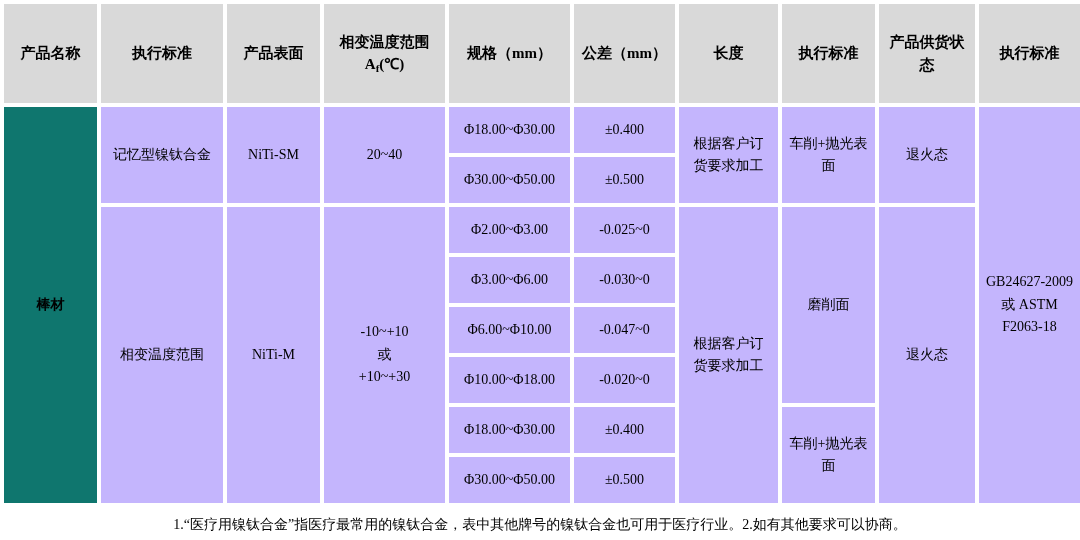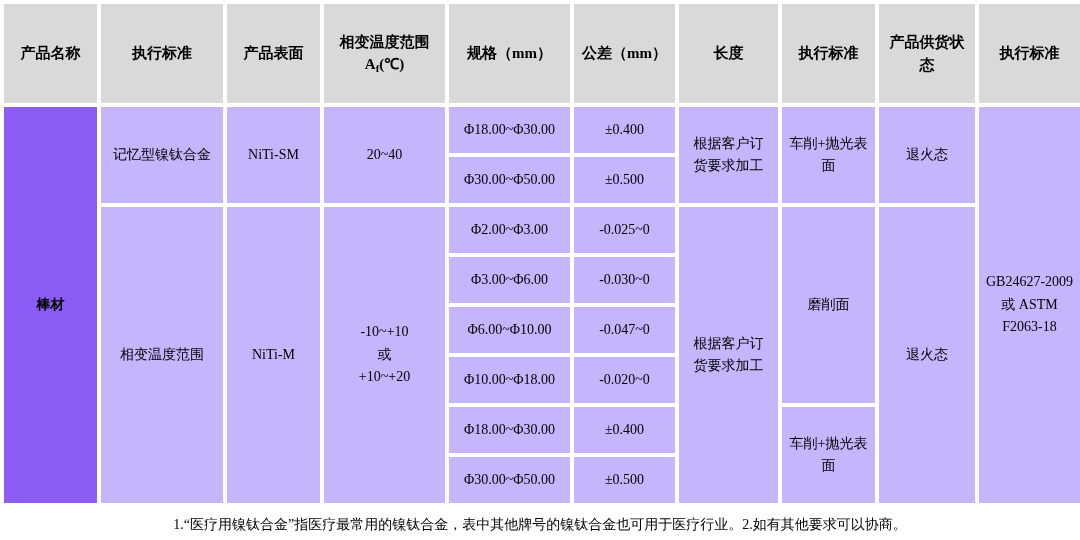--- a/index.html
+++ b/index.html
@@ -7,21 +7,21 @@
         font-family:Liberation Serif, serif;color:#000;}
   table.spec{width:1080px;table-layout:fixed;border-collapse:collapse;}
   table.spec th,table.spec td{
       border:4px double #ffffff;
       background:#c4b5fd;
       text-align:center;vertical-align:middle;
       padding:0 4px;font-size:14px;font-weight:normal;
       overflow:hidden;
   }
   table.spec th{background:#d9d9d9;font-weight:bold;font-size:15px;line-height:1.5;}
-  table.spec td.gray{background:#8b5cf6;font-weight:bold;}
+  table.spec td.gray{background:#0f766e;font-weight:bold;}
   tr.hdr{height:103px;}
   tr.body-row{height:50px;}
   .pre-line{white-space:pre-line;line-height:1.6;}
   .sub{font-size:11px;vertical-align:-3px;}
   .note{height:37px;box-sizing:border-box;padding-top:10px;
         text-align:center;font-size:14px;line-height:1.2;}
 </style>
 </head>
 <body>
 
@@ -78,21 +78,21 @@
     <tr class="body-row">
       <td>Φ30.00~Φ50.00</td>
       <td>±0.500</td>
     </tr>
 
     <tr class="body-row">
       <td rowspan="6">相变温度范围</td>
       <td rowspan="6">NiTi-M</td>
       <td rowspan="6" class="pre-line">-10~+10
 或
-+10~+20</td>
++10~+30</td>
       <td>Φ2.00~Φ3.00</td>
       <td>-0.025~0</td>
       <td rowspan="6" class="pre-line">根据客户订
 货要求加工</td>
       <td rowspan="4" class="pre-line">磨削面</td>
       <td rowspan="6">退火态</td>
     </tr>
 
     <tr class="body-row">
       <td>Φ3.00~Φ6.00</td>

